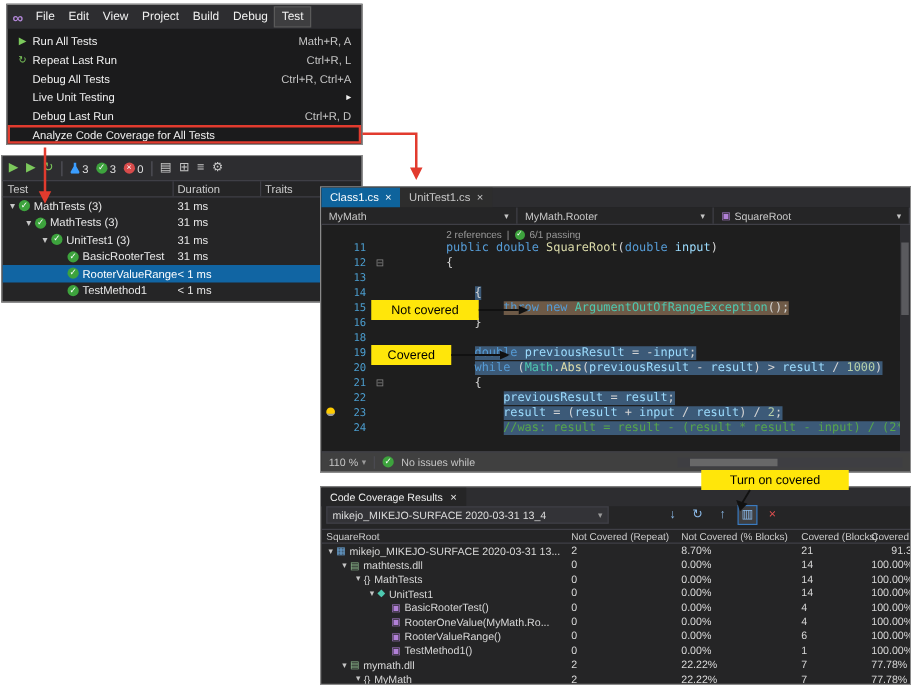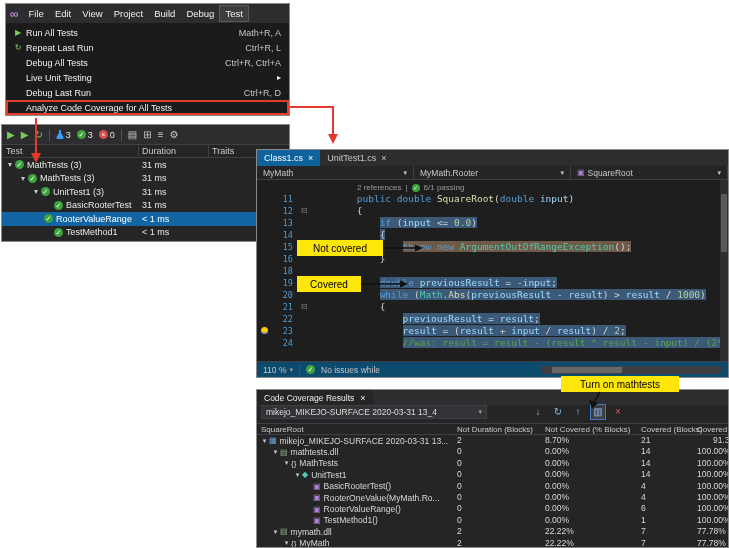--- a/index.html
+++ b/index.html
@@ -56,21 +56,21 @@
   .lnum{width:26px;flex:none;text-align:right;padding-right:4px;color:#4b9ccd;font-size:8.5px}
   .lmarginR{width:14px;flex:none;font-size:8px;color:#858585;text-align:center;font-family:"DejaVu Sans",sans-serif}
   .codetext{white-space:pre;font-family:inherit;font-size:9.5px;line-height:12px}
   .bulb{display:inline-block;width:7px;height:7px;border-radius:50%;background:#ffcc00;border-bottom:2px solid #9a9a9a}
   .cov-covered{background:#3c5a78}
   .cov-notcovered{background:#6e5a47}
   .tk-kw{color:#569cd6}.tk-ty{color:#4ec9b0}.tk-me{color:#dcdcaa}
   .tk-id{color:#9cdcfe}.tk-nu{color:#b5cea8}.tk-cm{color:#57a64a}.tk-pl{color:#d4d4d4}
   .vscroll{position:absolute;right:0;top:0;bottom:0;width:8px;background:#2e2e32}
   .vthumb{position:absolute;left:1px;right:1px;top:14px;height:58px;background:#5a5a5e}
-  .ed-status{height:16px;background:#0c4a6e;border-top:1px solid #3f3f46;display:flex;align-items:center;font-size:8.5px;color:#c5c5c5;padding:0 6px;gap:6px;flex:none}
+  .ed-status{height:16px;background:#404040;border-top:1px solid #3f3f46;display:flex;align-items:center;font-size:8.5px;color:#c5c5c5;padding:0 6px;gap:6px;flex:none}
   .zoom{display:flex;align-items:center;gap:3px;padding-right:6px;border-right:1px solid #4a4a50}
   .zcaret{font-size:7px;color:#9a9a9a}
   .hscroll{position:relative;margin-left:auto;width:180px;height:8px;background:#3e3e42}
   .hthumb{position:absolute;left:10px;top:1px;width:70px;height:6px;background:#686868}
 
   
   #coverage{left:256px;top:389px;width:473px;height:159px;background:#252526;display:flex;flex-direction:column}
   .cv-tabs{height:15px;background:#2d2d30;display:flex;flex:none}
   .cv-tab{display:flex;align-items:center;gap:6px;padding:0 7px;font-size:8.5px;color:#eeeeee;background:#252526}
   .cv-toolbar{height:18px;display:flex;align-items:flex-start;padding:0 4px;flex:none}
@@ -191,21 +191,21 @@
         <span class="circ green">✓</span>
         <span class="tlabel">UnitTest1 (3)</span>
         <span class="dur">31 ms</span>
       </div>
       <div class="trow" style="padding-left: 42px;">
         <span class="exp"></span>
         <span class="circ green">✓</span>
         <span class="tlabel">BasicRooterTest</span>
         <span class="dur">31 ms</span>
       </div>
-      <div class="trow selected" style="padding-left: 32px;">
+      <div class="trow selected" style="padding-left: 42px;">
         <span class="exp"></span>
         <span class="circ green">✓</span>
         <span class="tlabel">RooterValueRange</span>
         <span class="dur">&lt; 1 ms</span>
       </div>
       <div class="trow" style="padding-left: 42px;">
         <span class="exp"></span>
         <span class="circ green">✓</span>
         <span class="tlabel">TestMethod1</span>
         <span class="dur">&lt; 1 ms</span>
@@ -256,21 +256,20 @@
         <div class="cline">
           <span class="lmarginL"></span>
           <span class="lnum">12</span>
           <span class="lmarginR">⊟</span>
           <pre class="codetext"><span>        </span><span><span class="tk-pl">{</span></span></pre>
         </div>
         <div class="cline">
           <span class="lmarginL"></span>
           <span class="lnum">13</span>
           <span class="lmarginR"></span>
-          <pre class="codetext"><span>            </span><span class="cov-covered"><span class="tk-kw">if</span><span class="tk-pl"> (</span><span class="tk-id">input</span><span class="tk-pl"> &lt;= </span><span class="tk-nu">0.0</span><span class="tk-pl">)</span></span></pre>
         </div>
         <div class="cline">
           <span class="lmarginL"></span>
           <span class="lnum">14</span>
           <span class="lmarginR"></span>
           <pre class="codetext"><span>            </span><span class="cov-covered"><span class="tk-pl">{</span></span></pre>
         </div>
         <div class="cline">
           <span class="lmarginL"></span>
           <span class="lnum">15</span>
@@ -357,21 +356,21 @@
     <div class="cv-icons">
         <span class="cv-icon" style="color: rgb(138, 184, 230);">↓</span>
         <span class="cv-icon" style="color: rgb(138, 184, 230);">↻</span>
         <span class="cv-icon" style="color: rgb(138, 184, 230);">↑</span>
         <span class="cv-icon active" style="color: rgb(138, 184, 230);">▥</span>
         <span class="cv-icon" style="color: rgb(224, 80, 80);">×</span>
       </div>
   </div>
   <div class="cv-head">
       <span style="left: 4px;">SquareRoot</span>
-      <span style="left: 200px;">Not Duration (Blocks)</span>
+      <span style="left: 200px;">Not Covered (Repeat)</span>
       <span style="left: 288px;">Not Covered (% Blocks)</span>
       <span style="left: 384px;">Covered (Blocks)</span>
       <span style="left: 440px;">Covered (%</span>
     </div>
   <div>
       <div class="cvrow">
         <span class="cvname" style="left: 3px;">
           <span class="exp" style="color: rgb(197, 197, 197);">▾</span>
           <span class="cvicon" style="color: rgb(108, 169, 221);">▦</span>
           <span>mikejo_MIKEJO-SURFACE 2020-03-31 13...</span>
@@ -478,21 +477,21 @@
         <span class="cvval" style="left: 200px;">2</span>
         <span class="cvval" style="left: 288px;">22.22%</span>
         <span class="cvval" style="left: 384px;">7</span>
         <span class="cvval" style="left: 440px;">77.78%</span>
       </div>
     </div>
 </div>
 
 <div class="callout" style="left:297px;top:240px;width:86px;height:16px">Not covered</div>
 <div class="callout" style="left:297px;top:276px;width:64px;height:16px">Covered</div>
-<div class="callout" style="left:561px;top:376px;width:118px;height:16px">Turn on mathtests</div>
+<div class="callout" style="left:561px;top:376px;width:118px;height:16px">Turn on covered</div>
 
 <svg id="annot" width="729" height="548">
 
   <path d="M290 107 H333 V135" stroke="#e23b2e" stroke-width="2" fill="none"></path>
   <polygon points="328,134 338,134 333,144" fill="#e23b2e"></polygon>
 
   <path d="M36 118 V154" stroke="#e23b2e" stroke-width="2" fill="none"></path>
   <polygon points="31,153 41,153 36,163" fill="#e23b2e"></polygon>
 
   <path d="M383 248 H415" stroke="#111111" stroke-width="1.5" fill="none"></path>

